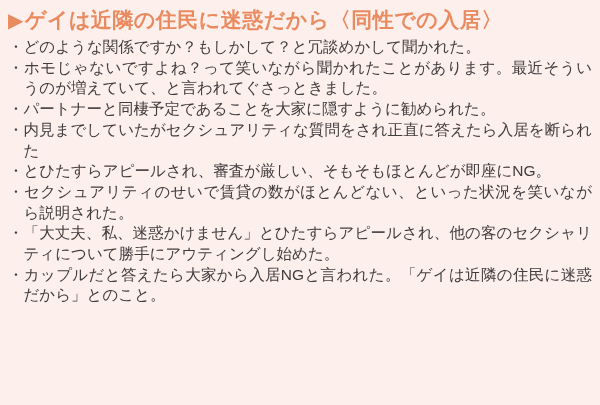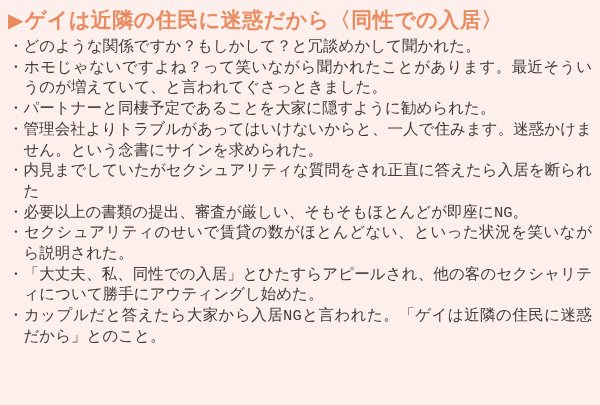--- a/index.html
+++ b/index.html
@@ -46,41 +46,39 @@
     padding: 0;
     list-style: none;
     font-size: 15.5px;
     line-height: 20.7px;
     letter-spacing: 0;
   }
   .bullet-list li {
     padding-left: 15.5px;
     text-indent: -15.5px;
     text-align: justify;
-    font-family: Liberation Mono, monospace;
   }
   .bullet-list .bullet {
     display: inline;
   }
 </style>
 </head>
 <body>
 
 <div class="card">
 
   <div class="header">
     <span class="arrow">▶</span>
     <span>ゲイは近隣の住民に迷惑だから〈同性での入居〉</span>
   </div>
 
   <ul class="bullet-list">
     <li><span class="bullet">・</span><span>どのような関係ですか？もしかして？と冗談めかして聞かれた。</span></li>
     <li><span class="bullet">・</span><span>ホモじゃないですよね？って笑いながら聞かれたことがあります。最近そういうのが増えていて、と言われてぐさっときました。</span></li>
     <li><span class="bullet">・</span><span>パートナーと同棲予定であることを大家に隠すように勧められた。</span></li>
-    <li><span class="bullet">・</span><span>管理会社よりトラブルがあってはいけないからと、一人で住みます。迷惑かけません。という念書にサインを求められた。</span></li>
     <li><span class="bullet">・</span><span>内見までしていたがセクシュアリティな質問をされ正直に答えたら入居を断られた</span></li>
-    <li><span class="bullet">・</span><span>必要以上の書類の提出、審査が厳しい、そもそもほとんどが即座にNG。</span></li>
+    <li><span class="bullet">・</span><span>とひたすらアピールされ、審査が厳しい、そもそもほとんどが即座にNG。</span></li>
     <li><span class="bullet">・</span><span>セクシュアリティのせいで賃貸の数がほとんどない、といった状況を笑いながら説明された。</span></li>
-    <li><span class="bullet">・</span><span>「大丈夫、私、同性での入居」とひたすらアピールされ、他の客のセクシャリティについて勝手にアウティングし始めた。</span></li>
+    <li><span class="bullet">・</span><span>「大丈夫、私、迷惑かけません」とひたすらアピールされ、他の客のセクシャリティについて勝手にアウティングし始めた。</span></li>
     <li><span class="bullet">・</span><span>カップルだと答えたら大家から入居NGと言われた。「ゲイは近隣の住民に迷惑だから」とのこと。</span></li>
   </ul>
 
 </div>
 
 </body></html>

